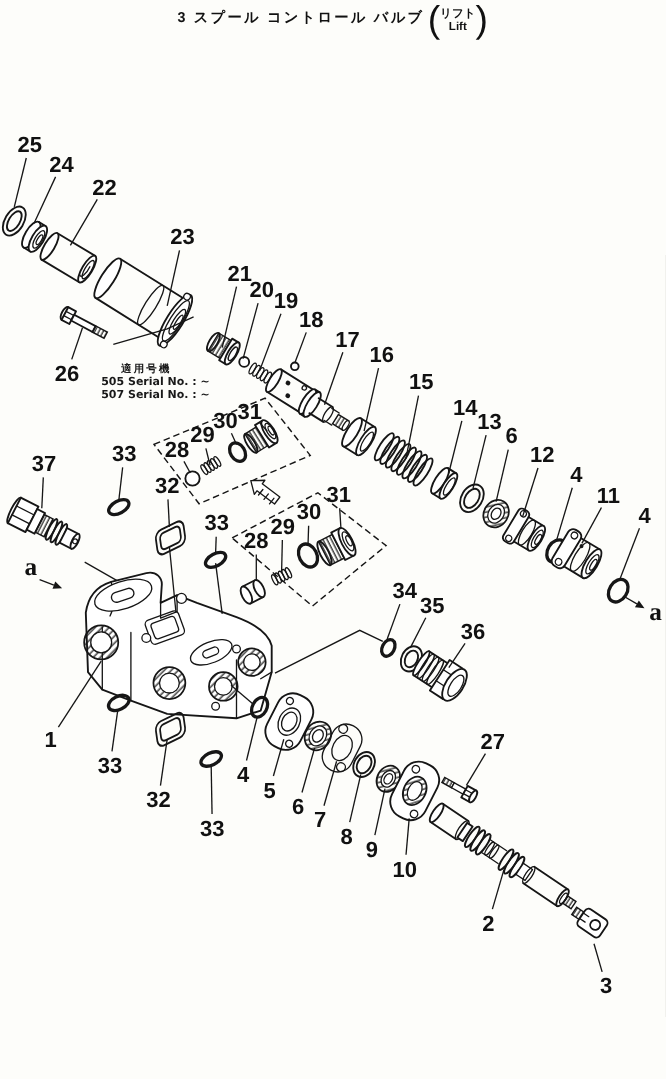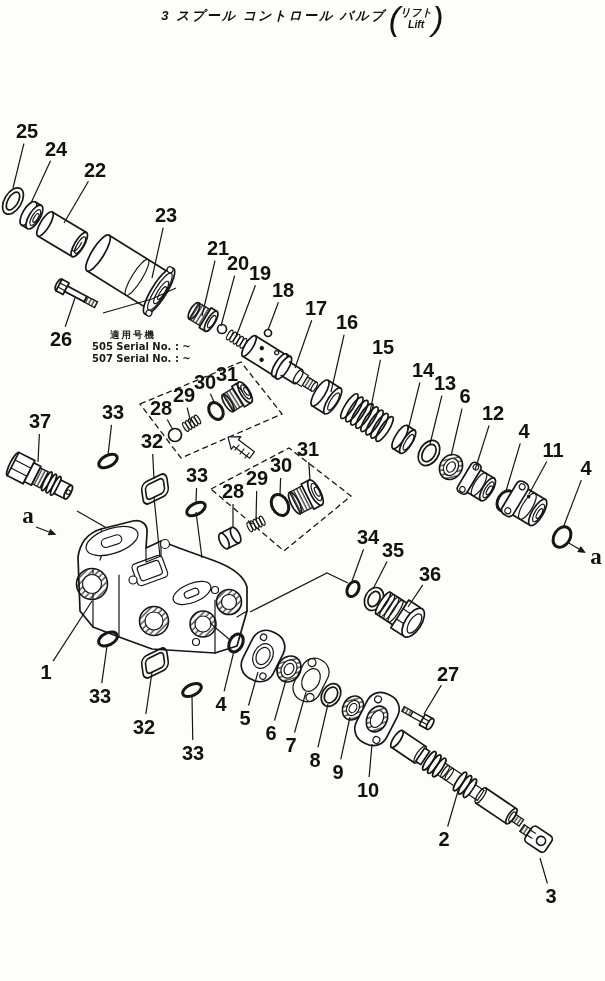--- a/index.html
+++ b/index.html
@@ -1,21 +1,21 @@
 <!DOCTYPE html>
 <html><head>
 <meta charset="utf-8">
 <style>
   html,body{margin:0;padding:0;background:#e8e8e4;}
   #page{position:relative;width:605px;height:981px;background:#fdfdfa;margin:0 auto;overflow:hidden;
         font-family:"Liberation Sans",sans-serif;color:#111;}
   #drawing{position:absolute;left:0;top:0;}
   
   .title-block{position:absolute;left:0;top:1px;width:100%;display:flex;justify-content:center;
-               align-items:center;gap:3px;z-index:5;font-style:italic;}
+               align-items:center;gap:3px;z-index:5;}
   .title-lines{display:flex;flex-direction:column;align-items:center;}
   .title-jp{font-size:13px;font-weight:bold;letter-spacing:2px;white-space:nowrap;}
   .title-en{font-size:17px;font-weight:bold;letter-spacing:.5px;white-space:nowrap;}
   .big-paren{font-size:34px;font-weight:normal;line-height:.9;transform:translateY(2px);}
   .paren-stack{display:flex;flex-direction:column;align-items:center;font-size:10.5px;font-weight:bold;
                line-height:1.15;transform:translateY(2px);}
   
   .ln{fill:none;stroke:#161616;stroke-width:1.7;stroke-linecap:round;stroke-linejoin:round;}
   .ln2{fill:none;stroke:#161616;stroke-width:1.2;stroke-linecap:round;stroke-linejoin:round;}
   .wh{fill:#fff;stroke:#161616;stroke-width:1.7;stroke-linejoin:round;}

